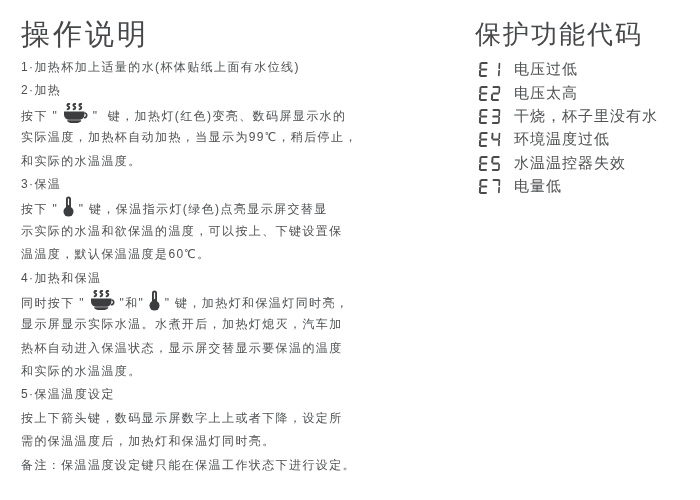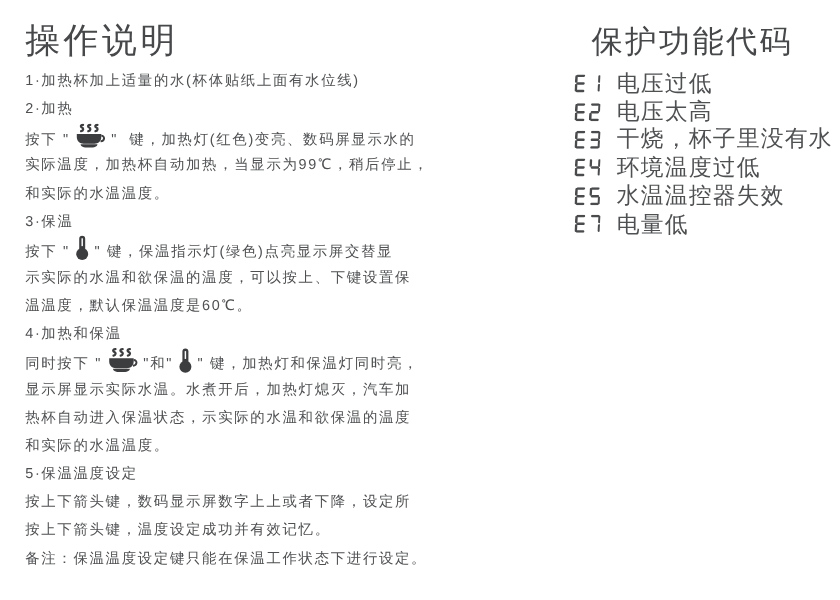--- a/index.html
+++ b/index.html
@@ -68,21 +68,21 @@
     height: 23.4px;
   }
   .code-glyphs {
     display: inline-flex;
     gap: 2px;
     min-width: 22px;
     transform: skewX(-3deg);
   }
   .code-label {
     margin-left: 13px;
-    font-size: 19px;
+    font-size: 15px;
     letter-spacing: 1px;
     color: var(--text, #4f5052);
     white-space: pre;
   }
 </style>
 </head>
 <body>
 
 <div class="page">
 
@@ -120,25 +120,25 @@
               </g>
               <path fill="#3c3d3f" d="M1 8.6 h20.4 v2.6 c0 3.6 -2.6 5.6 -5.6 5.6 h-9.2 C3.6 16.8 1 14.8 1 11.2 z"></path>
               <path fill="none" stroke="#3c3d3f" stroke-width="1.6" d="M21.4 10 c3.2 0.2 3.2 4.4 -0.6 4.8"></path>
               <path fill="#3c3d3f" d="M4.2 17.2 h14 c0 1.9 -2.2 2.8 -7 2.8 s-7 -0.9 -7 -2.8 z"></path>
             </svg></span><span> "和" </span><span class="key-icon"><svg width="11" height="21" viewBox="0 0 11 21">
               <rect x="3" y="0.5" width="5" height="13.5" rx="2.5" fill="#3c3d3f"></rect>
               <circle cx="5.5" cy="15.6" r="5" fill="#3c3d3f"></circle>
               <rect x="4.9" y="2.6" width="1.2" height="6.5" fill="#ffffff"></rect>
             </svg></span><span> " 键，加热灯和保温灯同时亮，</span></div>
         <div class="line"><span>显示屏显示实际水温。水煮开后，加热灯熄灭，汽车加</span></div>
-        <div class="line"><span>热杯自动进入保温状态，示实际的水温和欲保温的温度</span></div>
+        <div class="line"><span>热杯自动进入保温状态，显示屏交替显示要保温的温度</span></div>
         <div class="line"><span>和实际的水温温度。</span></div>
         <div class="line"><span>5·保温温度设定</span></div>
         <div class="line"><span>按上下箭头键，数码显示屏数字上上或者下降，设定所</span></div>
-        <div class="line"><span>按上下箭头键，温度设定成功并有效记忆。</span></div>
+        <div class="line"><span>需的保温温度后，加热灯和保温灯同时亮。</span></div>
         <div class="line"><span>备注：保温温度设定键只能在保温工作状态下进行设定。</span></div>
       </div>
   </div>
 
   <div class="right-col">
     <h2 class="side-title">保护功能代码</h2>
     <div class="codes" id="code-list">
         <div class="code-row">
           <span class="code-glyphs" aria-label="E1">
             <svg viewBox="0 0 20 32" width="9.5" height="15" fill="#4a4b4d">

